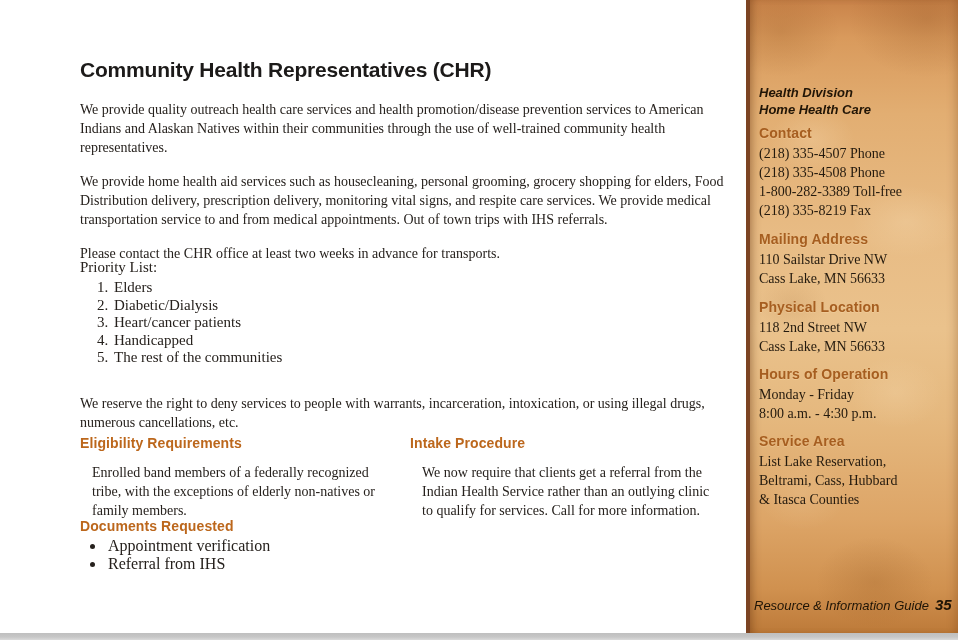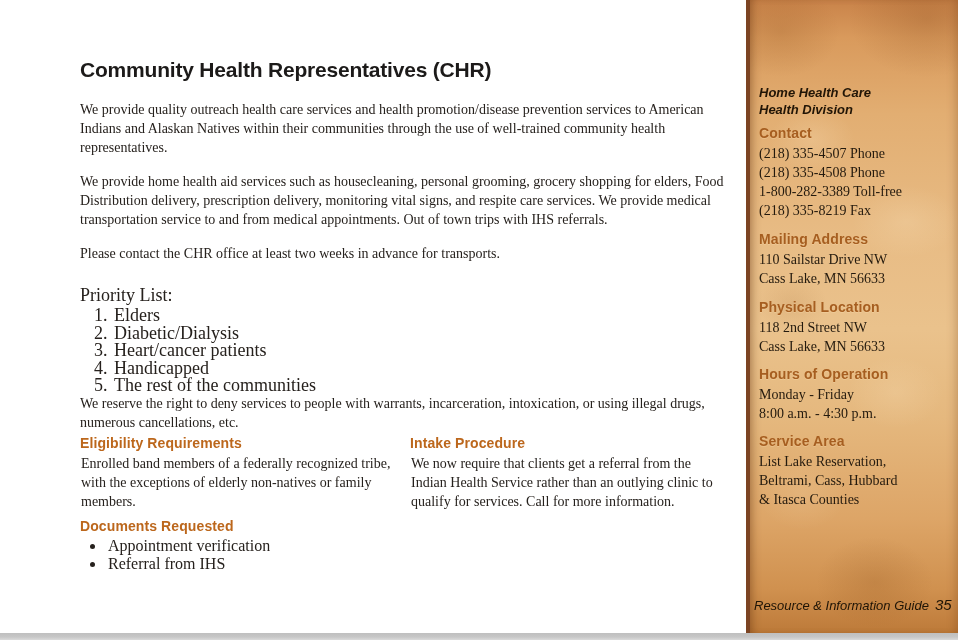--- a/index.html
+++ b/index.html
@@ -14,32 +14,32 @@
   .doc-title{
     position:absolute;left:0;top:44px;width:648px;
     font-family:"Liberation Sans",sans-serif;
     font-weight:700;font-size:21px;letter-spacing:-0.2px;color:#1c1a19;
     white-space:nowrap;
   }
   .para{position:absolute;left:0;width:648px;font-size:14px;line-height:19px;}
   .p1{top:86px;}
   .p2{top:158px;}
   .p3{top:230px;white-space:nowrap;}
-  .priority{position:absolute;left:0;top:258px;width:400px;font-size:18px;line-height:19px;margin-top:28px;}
+  .priority{position:absolute;left:0;top:258px;width:400px;font-size:15px;line-height:19px;}
   .priority ol{margin:2px 0 0 0;padding:0 0 0 32px;line-height:17.5px;}
   .priority li{padding-left:2px;}
   .deny{top:380px;}
   .cols{position:absolute;left:0;top:427px;width:648px;display:flex;}
   .col-left{width:330px;}
   .col-right{width:318px;}
   .sec-head{
     font-family:"Liberation Sans",sans-serif;font-weight:700;
     font-size:14px;color:#bc671c;margin:8px 0 3px 0;letter-spacing:0.1px;
   }
-  .sec-body{font-size:14px;line-height:19px;margin:1px;}
+  .sec-body{font-size:14px;line-height:19px;margin:12px;}
   .docs{position:absolute;left:0;top:510px;width:330px;}
   .docs ul{margin:3px 0 0 0;padding:0 0 0 26px;font-size:16px;line-height:18px;}
   .docs li{padding-left:2px;}
   
   .sidebar{
     position:absolute;left:746px;top:0;width:212px;height:633px;
     border-left:4px solid #7c4423;box-sizing:border-box;
     background-image:
       radial-gradient(ellipse 90px 70px at 15% 5%, rgba(130,70,20,0.18), transparent 65%),
       radial-gradient(ellipse 120px 90px at 85% 3%, rgba(120,60,15,0.20), transparent 65%),
@@ -67,21 +67,21 @@
   .sb-contact{top:125px;}
   .sb-mailing{top:231px;}
   .sb-physical{top:299px;}
   .sb-hours{top:366px;}
   .sb-service{top:433px;}
   .sb-footer{
     position:absolute;right:14px;top:596px;width:190px;text-align:right;
     font-family:"Liberation Sans",sans-serif;font-style:italic;
     font-size:13px;color:#1e1406;white-space:nowrap;
   }
-  .sb-footer .pagenum{font-weight:400;font-size:15px;font-style:italic;margin-left:6px;}
+  .sb-footer .pagenum{font-weight:700;font-size:15px;font-style:italic;margin-left:6px;}
   
   .bottom-bar{
     position:absolute;left:0;right:0;bottom:0;height:7px;
     background:linear-gradient(180deg,#bfbfbf 0%,#c6c6c6 55%,#dadada 100%);
   }
 </style>
 </head>
 <body>
 
 <div class="main">
@@ -119,22 +119,22 @@
     <h3 class="sec-head">Documents Requested</h3>
     <ul>
       <li>Appointment verification</li>
       <li>Referral from IHS</li>
     </ul>
   </div>
 </div>
 
 <aside class="sidebar">
   <div class="sb-division">
+    <div>Health Division</div>
     <div>Home Health Care</div>
-    <div>Health Division</div>
   </div>
 
   <div class="sb-section sb-contact">
     <h4 class="sb-head">Contact</h4>
     <div class="sb-line">(218) 335-4507 Phone</div>
     <div class="sb-line">(218) 335-4508 Phone</div>
     <div class="sb-line">1-800-282-3389 Toll-free</div>
     <div class="sb-line">(218) 335-8219 Fax</div>
   </div>
 

